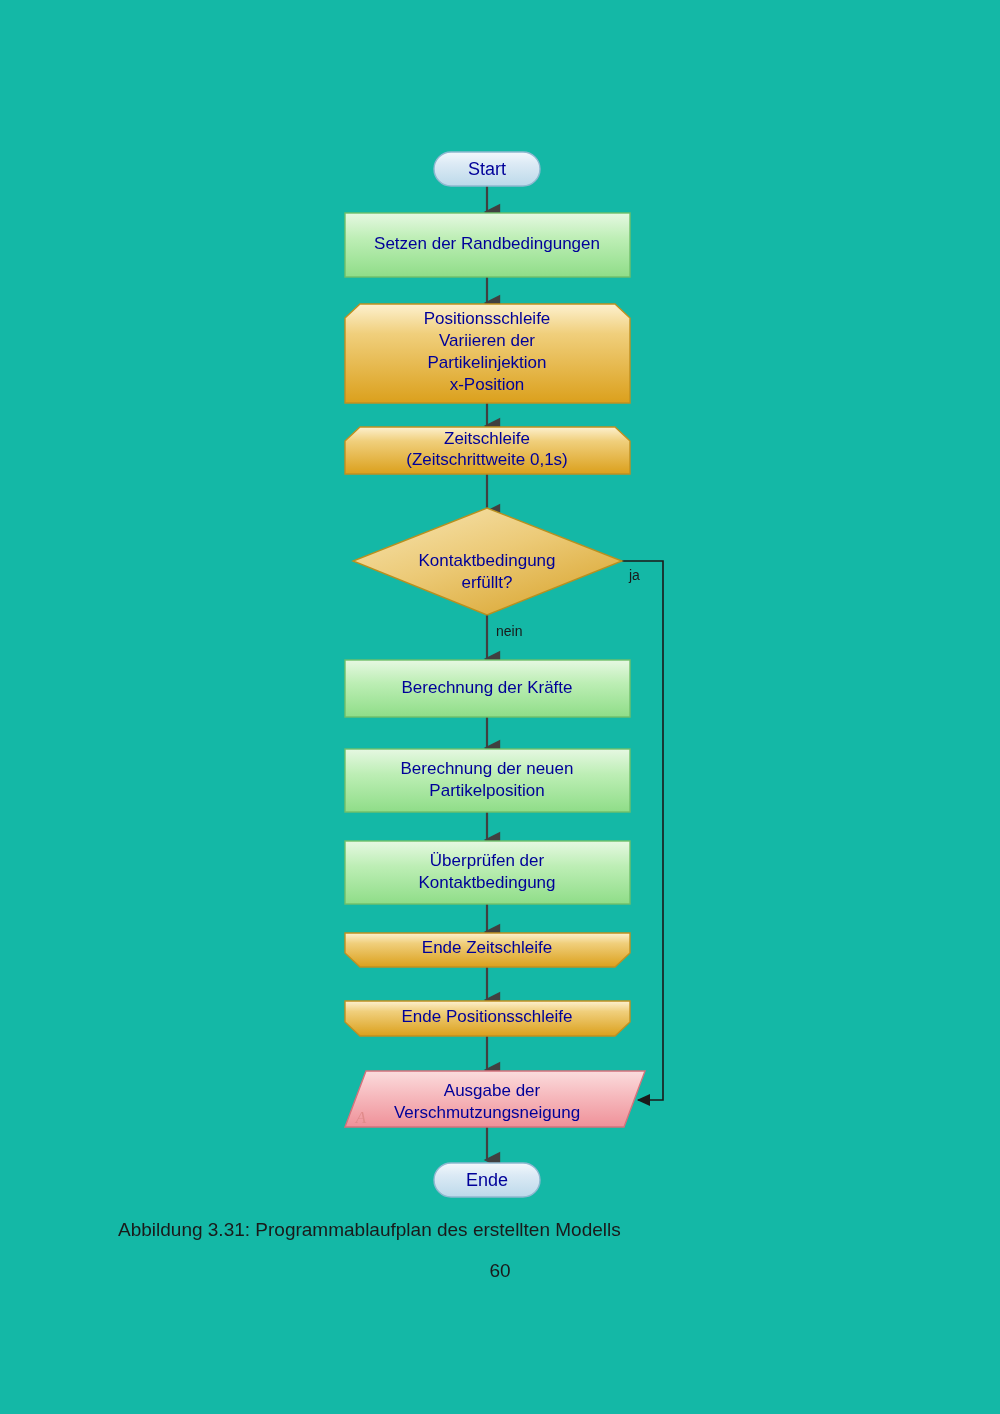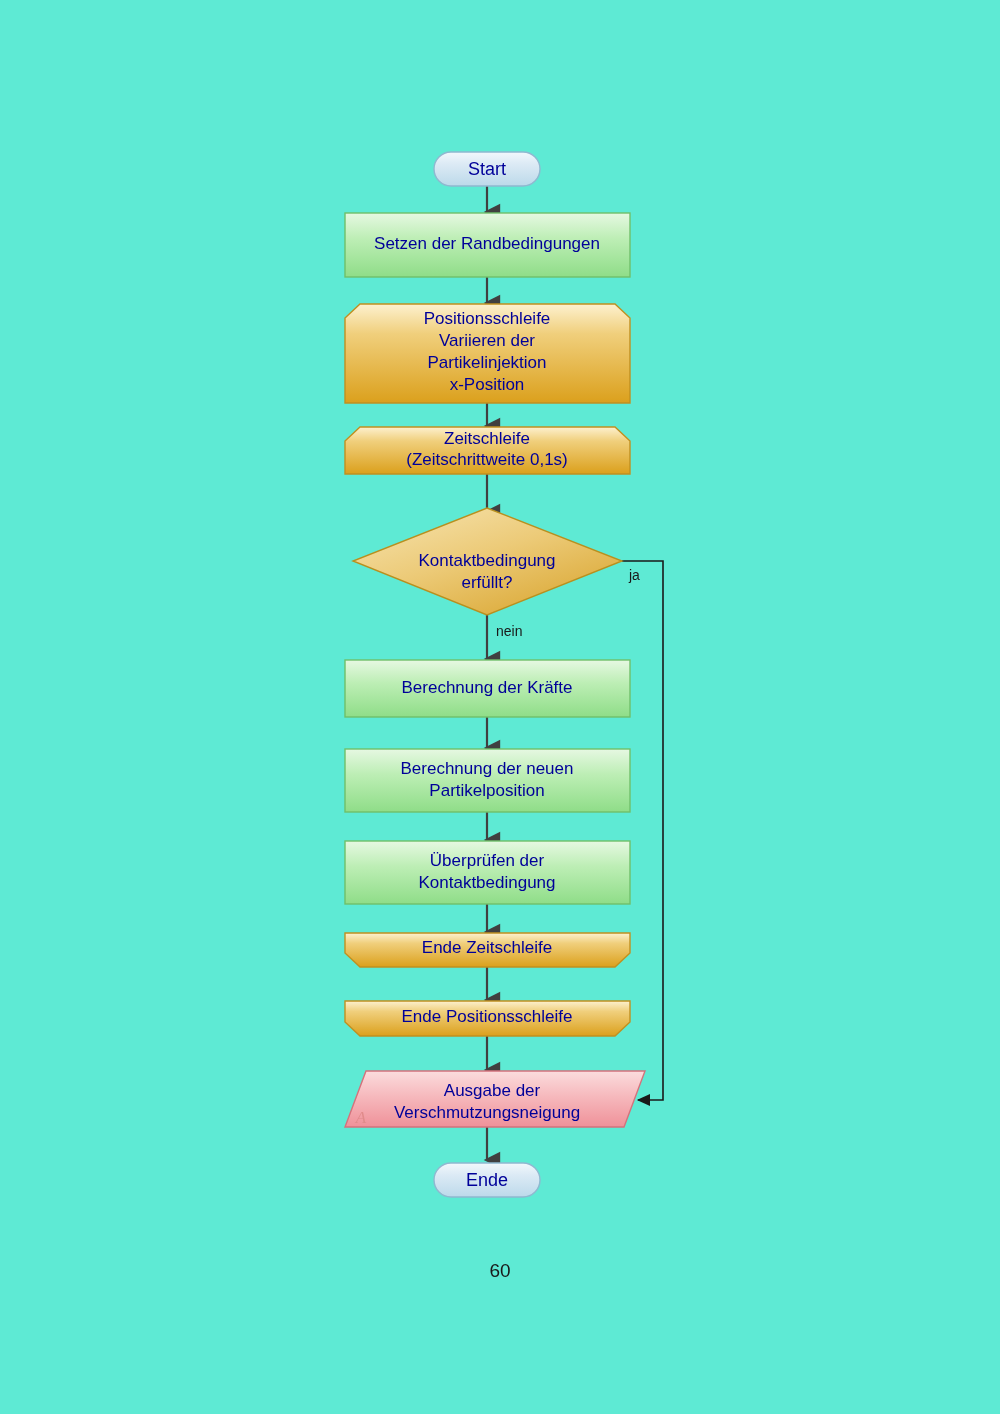--- a/index.html
+++ b/index.html
@@ -11,21 +11,21 @@
   body {
     width: 1000px;
     height: 1414px;
     position: relative;
     font-family: "Liberation Sans", sans-serif;
     overflow: hidden;
   }
   #page {
     position: absolute;
     inset: 0;
-    background: #5eead4;
+    background: #14b8a6;
   }
   #flow-svg {
     position: absolute;
     left: 0;
     top: 0;
     width: 1000px;
     height: 1414px;
     display: block;
   }
   .node-text {
@@ -201,15 +201,16 @@
       <text class="node-text" x="487" y="1114">Verschmutzungsneigung</text>
       <text class="corner-mark" x="361" y="1119">A</text>
     </g>
 
     <g>
       <rect x="434" y="1163" width="106" height="34" rx="17" ry="17" fill="url(#gradTerm)" stroke="#8fb8d0" stroke-width="1.4"></rect>
       <text class="term-text" x="487" y="1181">Ende</text>
     </g>
   </svg>
 
+  <div class="caption">Abbildung 3.31: Programmablaufplan des erstellten Modells</div>
   <div class="page-number">60</div>
 
 </div>
 
 </body></html>

